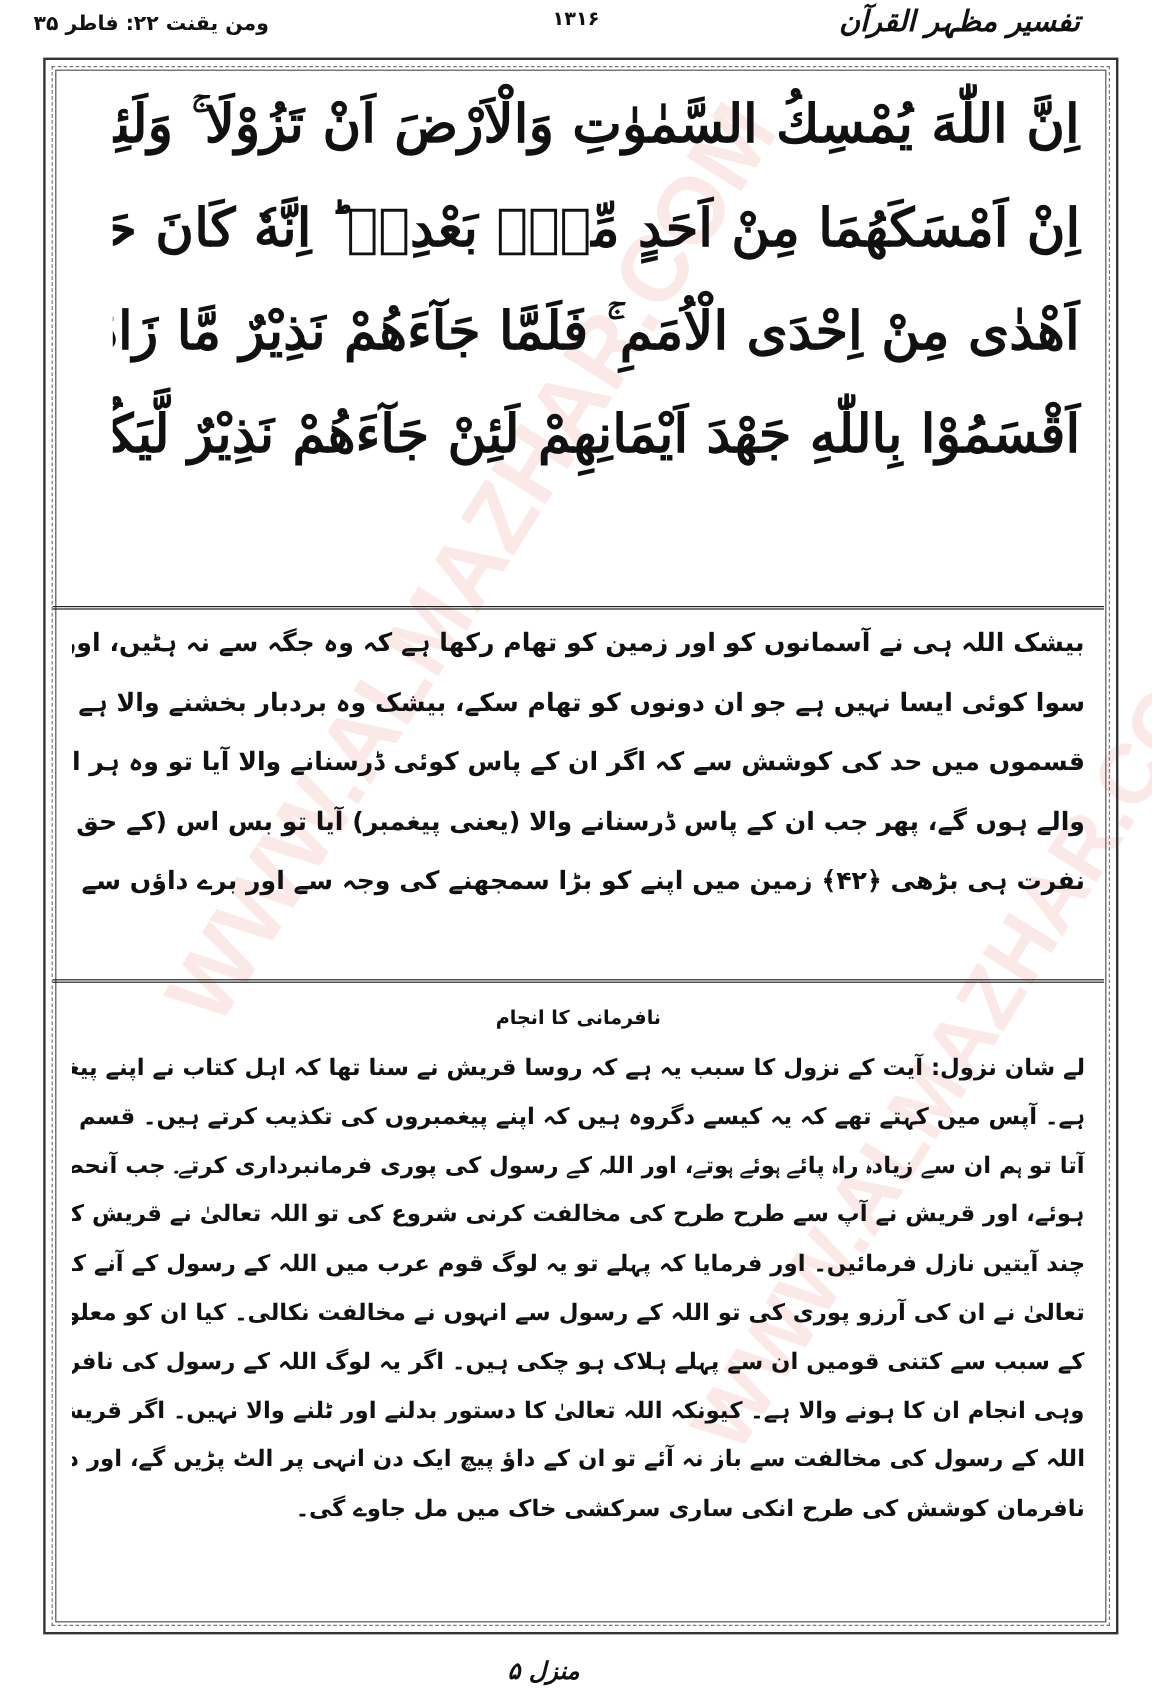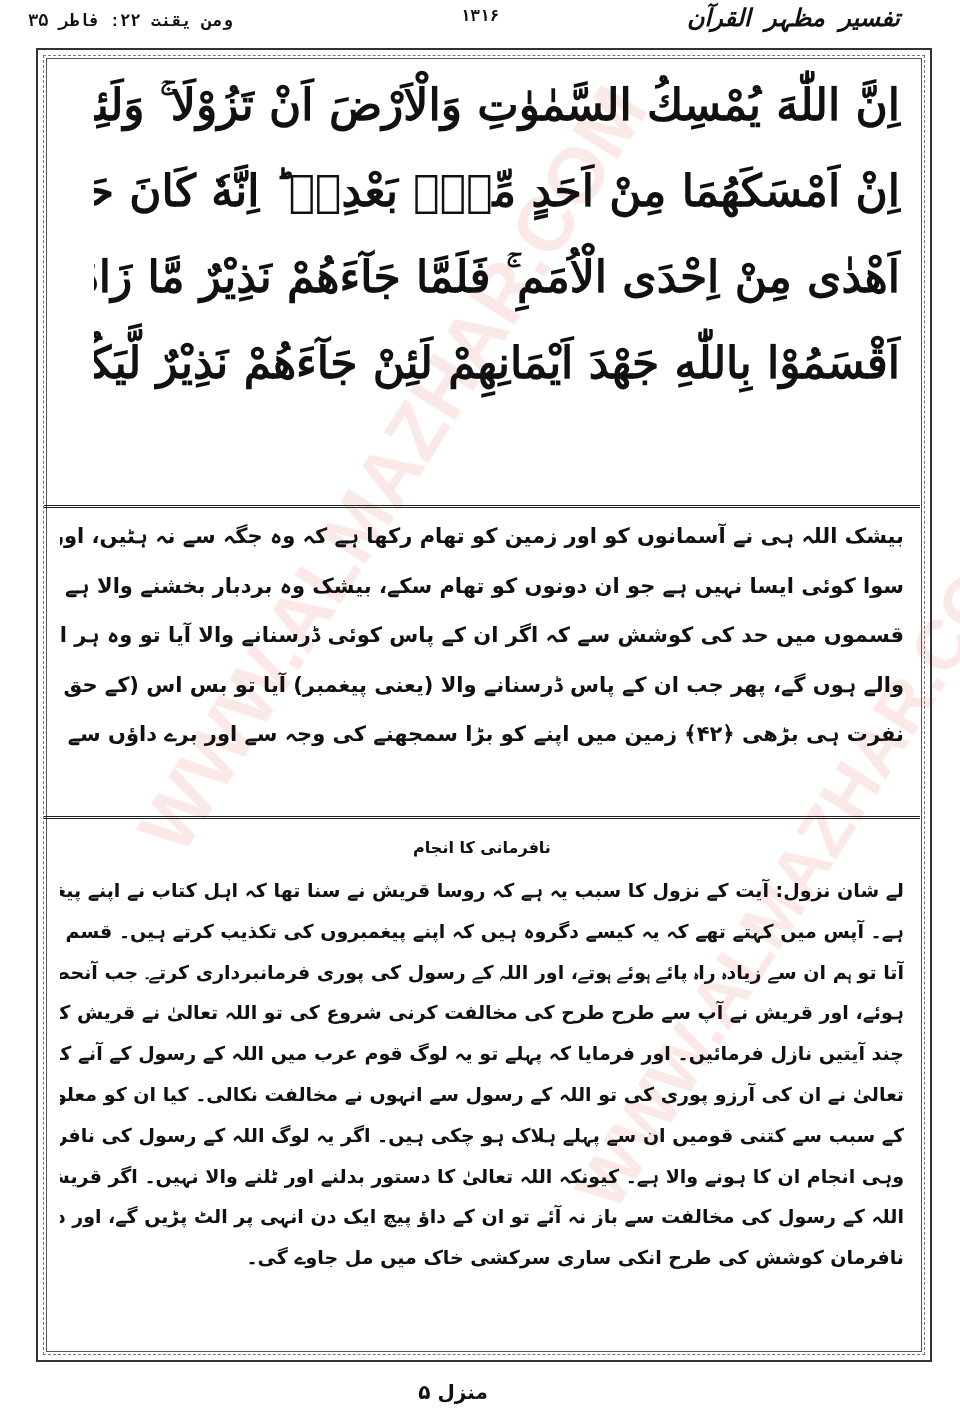--- a/index.html
+++ b/index.html
@@ -1,18 +1,18 @@
 <!DOCTYPE html>
 <html><head>
 <meta charset="utf-8">
 <style>
   html, body { margin: 0; padding: 0; background: #ffffff; }
   body { width: 960px; height: 1422px; position: relative; overflow: hidden; font-family: "DejaVu Sans", sans-serif; color: #111; }
 
-  .header { position: absolute; top: 0; left: 0; width: 940px; height: 48px; font-family: Liberation Mono, monospace; }
+  .header { position: absolute; top: 0; left: 0; width: 940px; height: 48px; }
   .hdr-left { position: absolute; left: 28px; top: 10px; font-size: 17px; font-weight: bold; direction: rtl; }
   .hdr-center { position: absolute; left: 440px; top: 6px; width: 80px; text-align: center; font-size: 16px; font-weight: bold; }
   .hdr-right { position: absolute; right: 40px; top: 4px; font-size: 24px; font-weight: bold; direction: rtl; font-style: italic; margin-left: 16px; }
 
   .frame { position: absolute; left: 36px; top: 48px; width: 892px; height: 1310px; border: 2px solid #333; }
   .frame-inner { position: absolute; left: 5px; top: 5px; right: 5px; bottom: 5px; border: 1px dashed #777; }
   .frame-inner2 { position: absolute; left: 8px; top: 8px; right: 8px; bottom: 8px; border: 1px solid #555; }
 
   .section { position: absolute; left: 46px; width: 872px; box-sizing: border-box; direction: rtl; }
   .quran { top: 62px; height: 440px; }
@@ -22,21 +22,21 @@
 
   .translation { top: 512px; height: 300px; padding: 0 14px; }
   .urdu-line { font-size: 21px; font-weight: bold; line-height: 49.5px; height: 49.5px; text-align: justify; text-align-last: justify; white-space: nowrap; overflow: hidden; }
   .urdu-line.last { text-align-last: right; }
 
   .commentary { top: 826px; height: 530px; padding: 0 14px; }
   .comm-title { text-align: center; font-size: 16px; font-weight: bold; line-height: 44px; height: 44px; }
   .comm-line { font-size: 19px; font-weight: bold; line-height: 40.8px; height: 40.8px; text-align: justify; text-align-last: justify; white-space: nowrap; overflow: hidden; }
   .comm-line.last { text-align-last: right; }
 
-  .footer { position: absolute; left: 0; top: 1380px; width: 906px; text-align: center; font-size: 20px; font-weight: bold; direction: rtl; }
+  .footer { position: absolute; left: 0; top: 1380px; width: 906px; text-align: center; font-size: 20px; font-weight: bold; direction: rtl; font-style: italic; }
 
   .watermark { position: absolute; pointer-events: none; font-family: "Liberation Sans", sans-serif; font-weight: bold; color: rgba(230, 120, 110, 0.16); white-space: nowrap; transform-origin: left top; }
   .wm1 { left: 120px; top: 820px; font-size: 78px; transform: rotate(-58deg); }
   .wm2 { left: 560px; top: 1180px; font-size: 70px; transform: rotate(-58deg); }
 </style>
 </head>
 <body>
 
 <div class="watermark wm1">WWW.ALMAZHAR.COM</div>
 <div class="watermark wm2">WWW.ALMAZHAR.COM</div>

